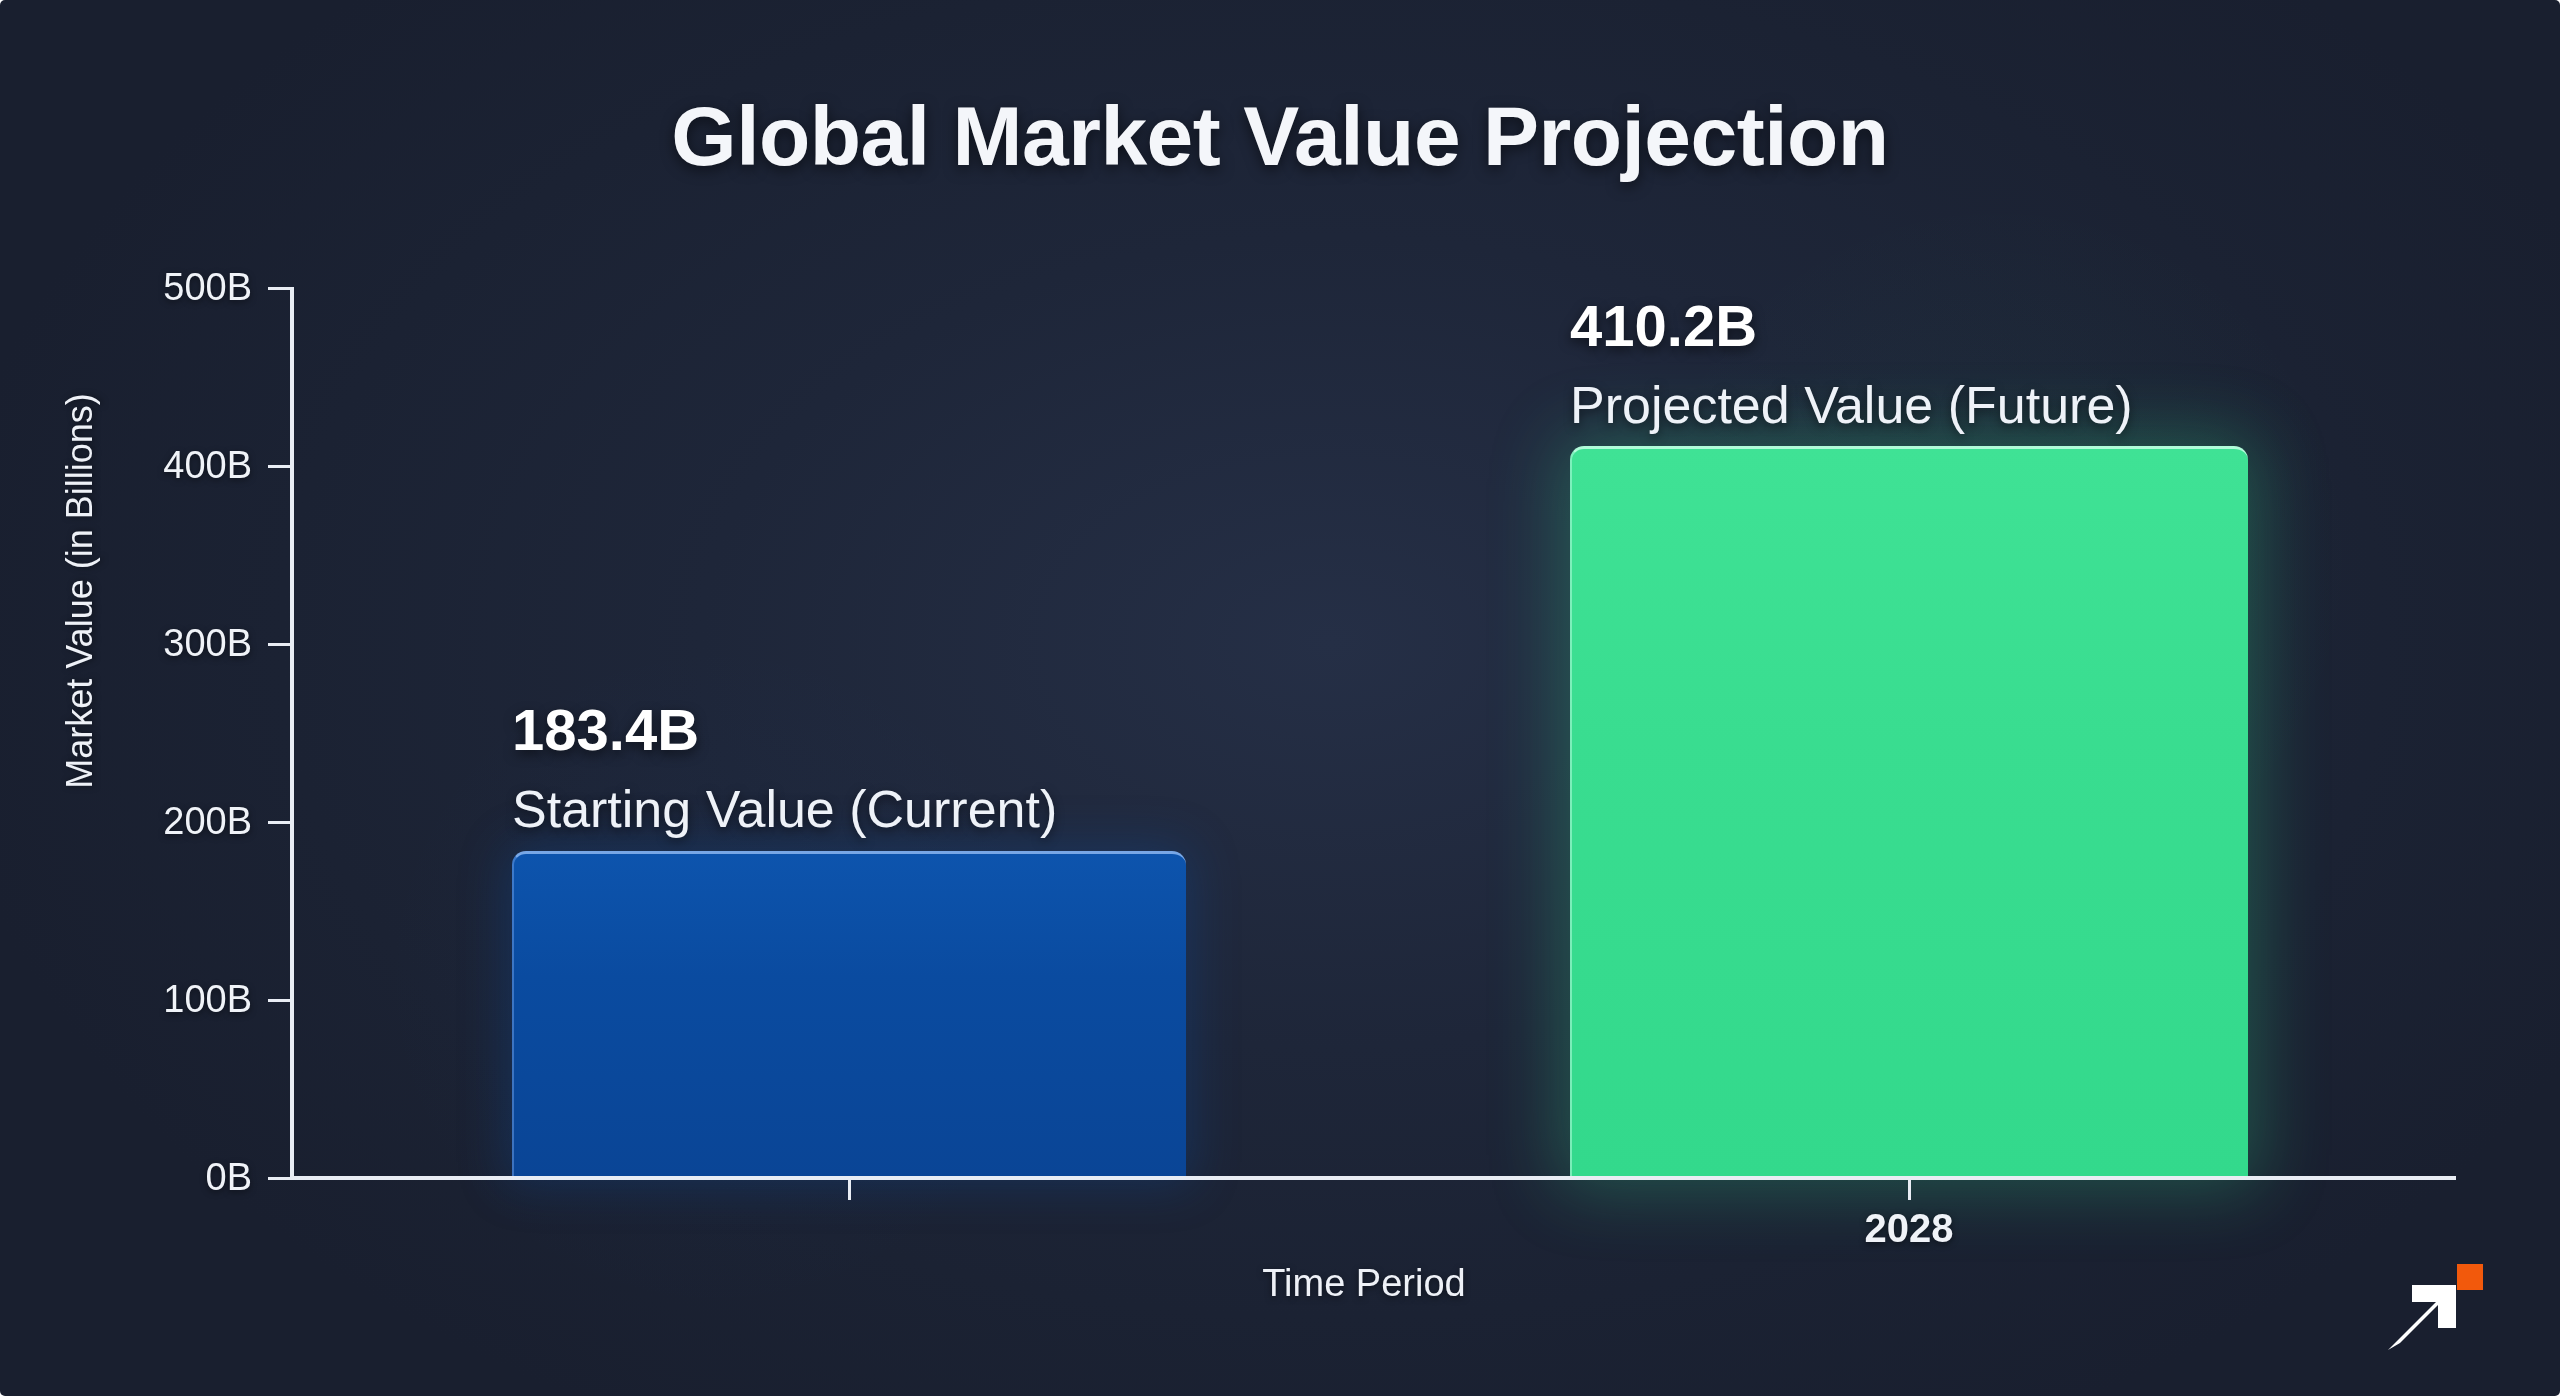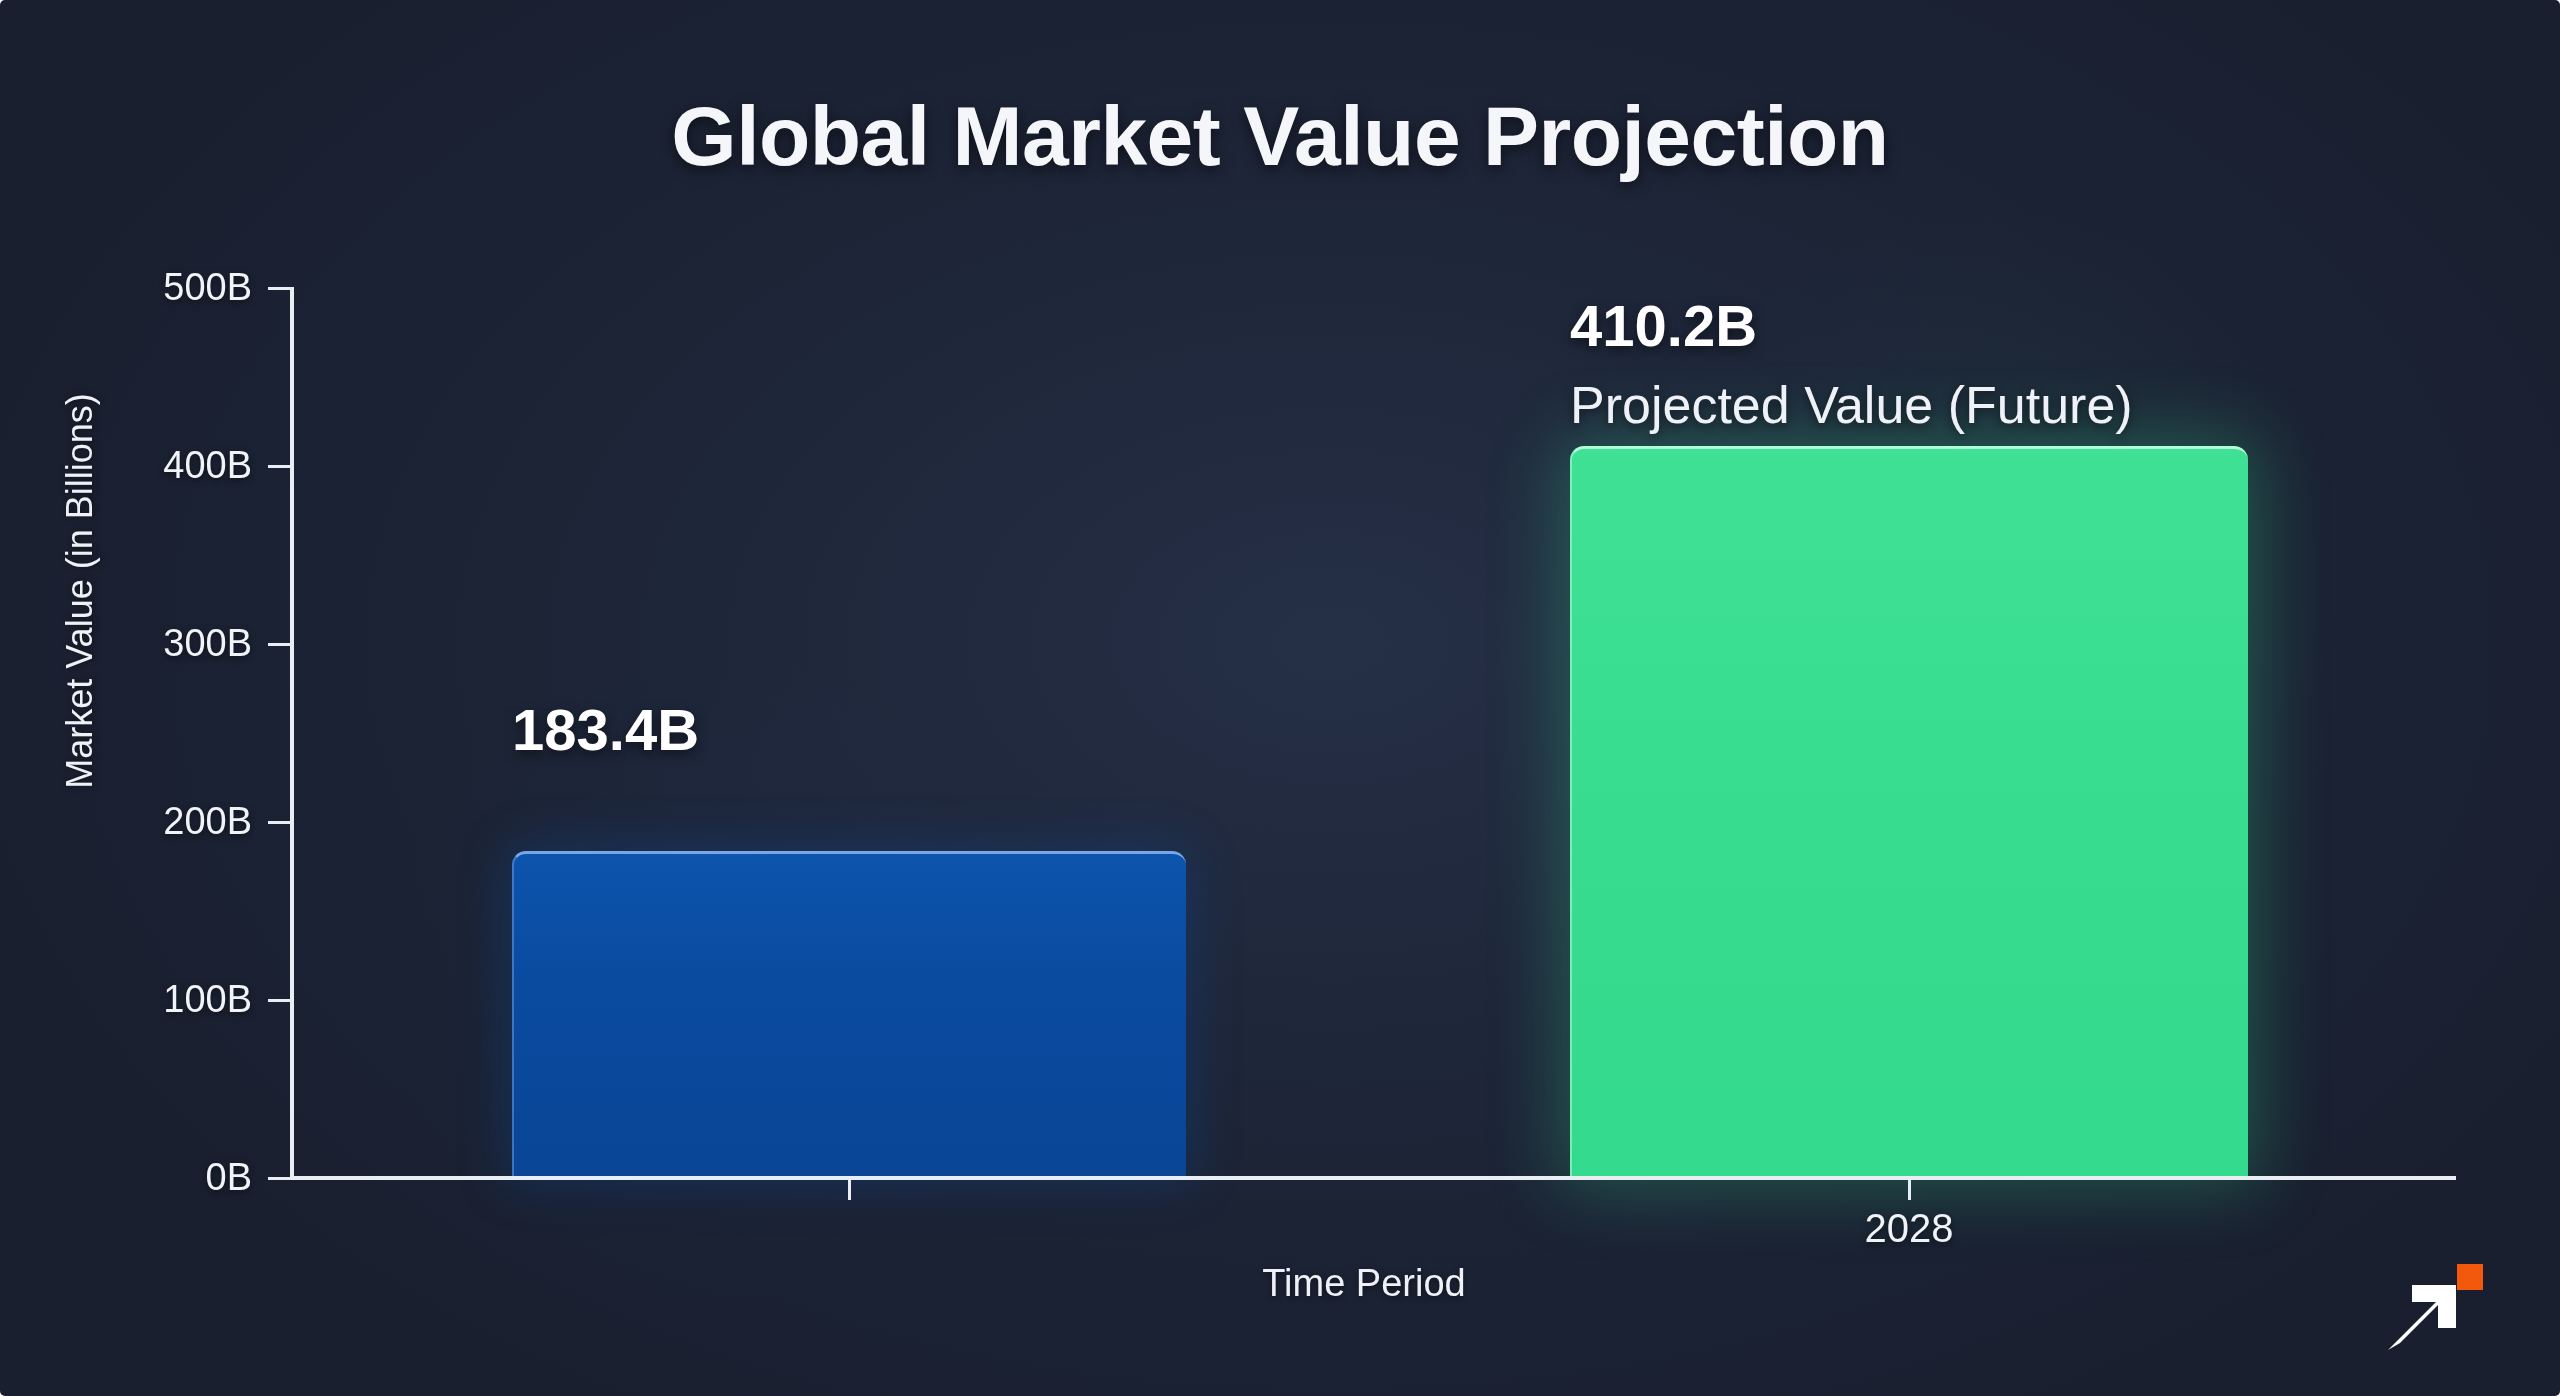--- a/index.html
+++ b/index.html
@@ -228,30 +228,31 @@
   <div class="y-tick-label" style="top:800px;">200B</div>
   <div class="y-tick-label" style="top:622px;">300B</div>
   <div class="y-tick-label" style="top:444px;">400B</div>
   <div class="y-tick-label" style="top:266px;">500B</div>
 
   <div class="bar" id="bar-0"></div>
   <div class="bar" id="bar-1"></div>
 
   <div class="bar-annotation" id="annotation-0">
     <span class="value">183.4B</span>
+    <span class="caption">Starting Value (Current)</span>
   </div>
   <div class="bar-annotation" id="annotation-1">
     <span class="value">410.2B</span>
     <span class="caption">Projected Value (Future)</span>
   </div>
 
   <div id="axis-x"></div>
   <div class="x-tick" style="left:848px;"></div>
   <div class="x-tick" style="left:1908px;"></div>
-  <div class="x-tick-label" style="left:1699px;">2028</div>
+  <div class="x-tick-label" style="left:1699px;font-weight:bold;">2028</div>
   <div id="x-axis-title">Time Period</div>
 
   <div id="logo">
     <svg width="110" height="100" viewBox="0 0 110 100">
       <g>
         <path d="M10 88 L58 40 L34 40 L34 23 L78 23 L78 66 L60 66 L60 43 L22 81 Z" fill="#ffffff"></path>
       </g>
       <rect x="79" y="2" width="26" height="26" fill="#F2590C"></rect>
     </svg>
   </div>

